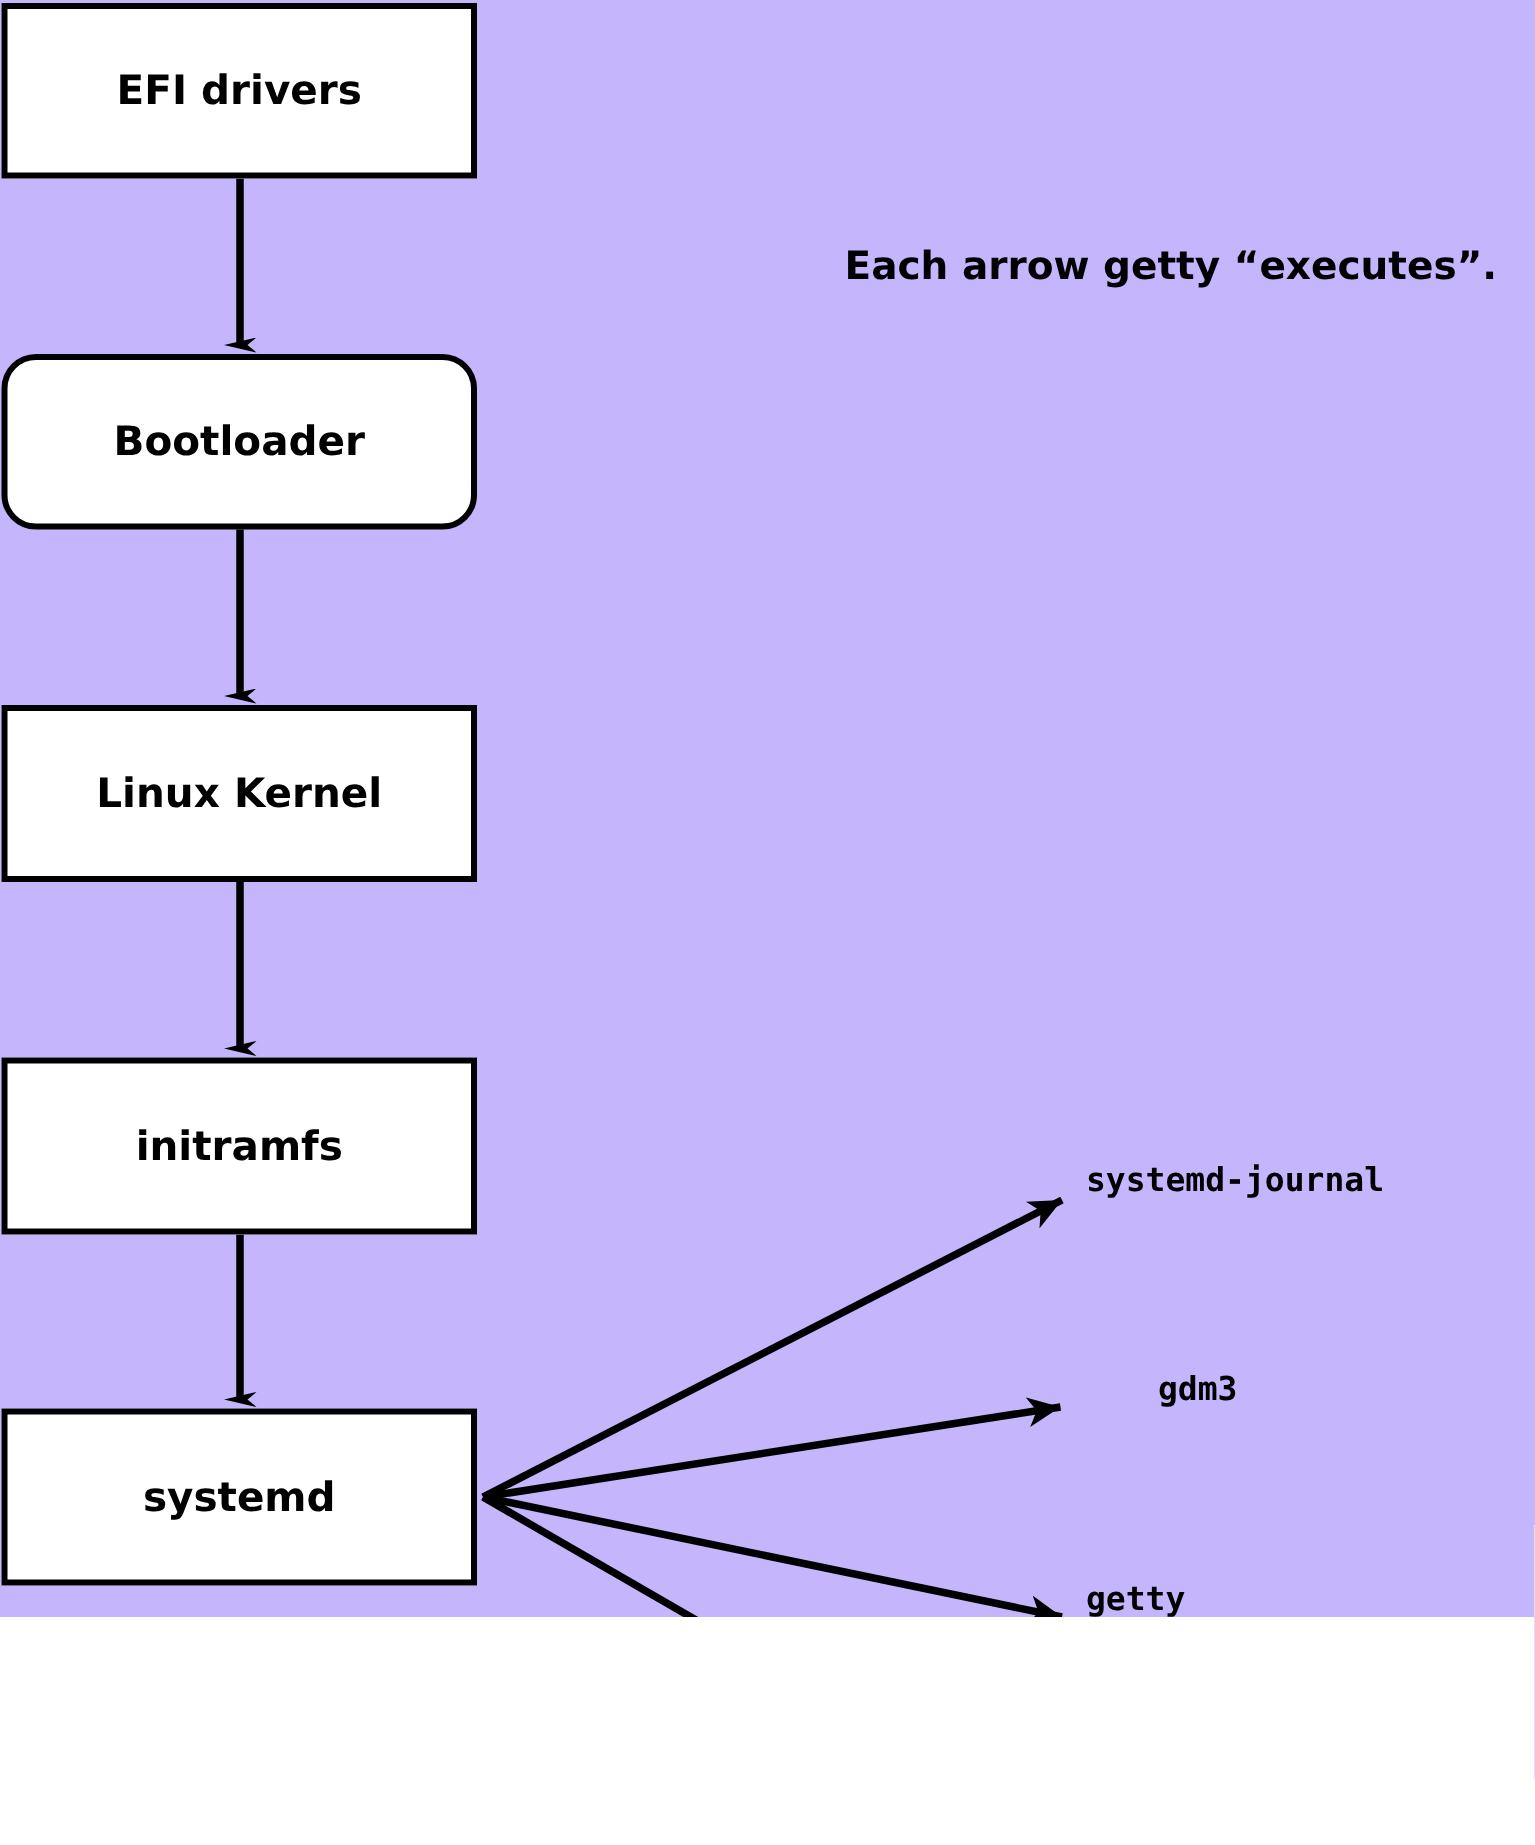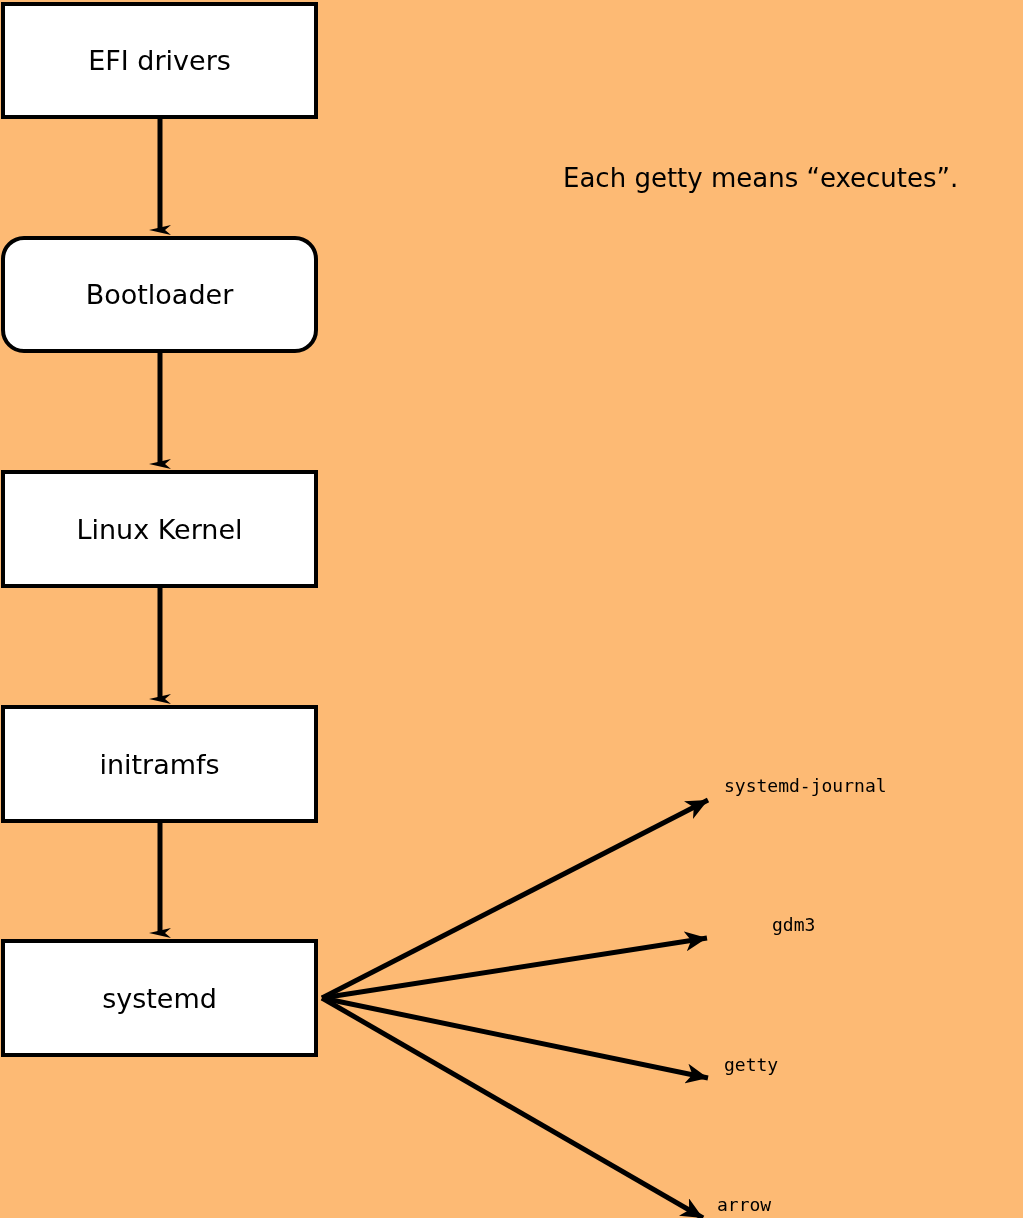--- a/index.html
+++ b/index.html
@@ -3,24 +3,25 @@
 <meta charset="utf-8">
 <style>
   html, body {
     margin: 0;
     padding: 0;
     background: #ffffff;
   }
   #canvas {
     position: relative;
     width: 1023px;
-    height: 1218px;
-    background: #fdba74;
+    height: 1078px;
+    background: #c4b5fd;
     overflow: hidden;
     font-family: "DejaVu Sans", "Liberation Sans", sans-serif;
+    font-weight: bold;
   }
   .node-box {
     position: absolute;
     box-sizing: border-box;
     border: 4px solid #000000;
     background: #ffffff;
     display: flex;
     align-items: center;
     justify-content: center;
   }
@@ -35,21 +36,21 @@
     position: absolute;
     font-family: "DejaVu Sans", "Liberation Sans", sans-serif;
     font-size: 26px;
     color: #000000;
     white-space: nowrap;
     line-height: 1;
   }
   .proc-label {
     position: absolute;
     font-family: "DejaVu Sans Mono", "Liberation Mono", monospace;
-    font-size: 18px;
+    font-size: 22px;
     color: #000000;
     white-space: nowrap;
     line-height: 1;
   }
   #edge-layer {
     position: absolute;
     left: 0;
     top: 0;
     width: 1023px;
     height: 1230px;
@@ -111,21 +112,21 @@
   </div>
 
   <div class="node-box" style="left:1px; top:705px; width:317px; height:118px;">
     <span class="node-label">initramfs</span>
   </div>
 
   <div class="node-box" style="left:1px; top:939px; width:317px; height:118px;">
     <span class="node-label">systemd</span>
   </div>
 
-  <div class="legend-note" style="left:563px; top:165px;">Each getty means “executes”.</div>
+  <div class="legend-note" style="left:563px; top:165px;">Each arrow getty “executes”.</div>
 
   <div class="proc-label" style="left:724px; top:777px;">systemd-journal</div>
 
   <div class="proc-label" style="left:724px; top:916px;margin-left:48px;">gdm3</div>
 
   <div class="proc-label" style="left:724px; top:1056px;">getty</div>
 
   <div class="proc-label" style="left:717px; top:1196px;">arrow</div>
 
 </div>

